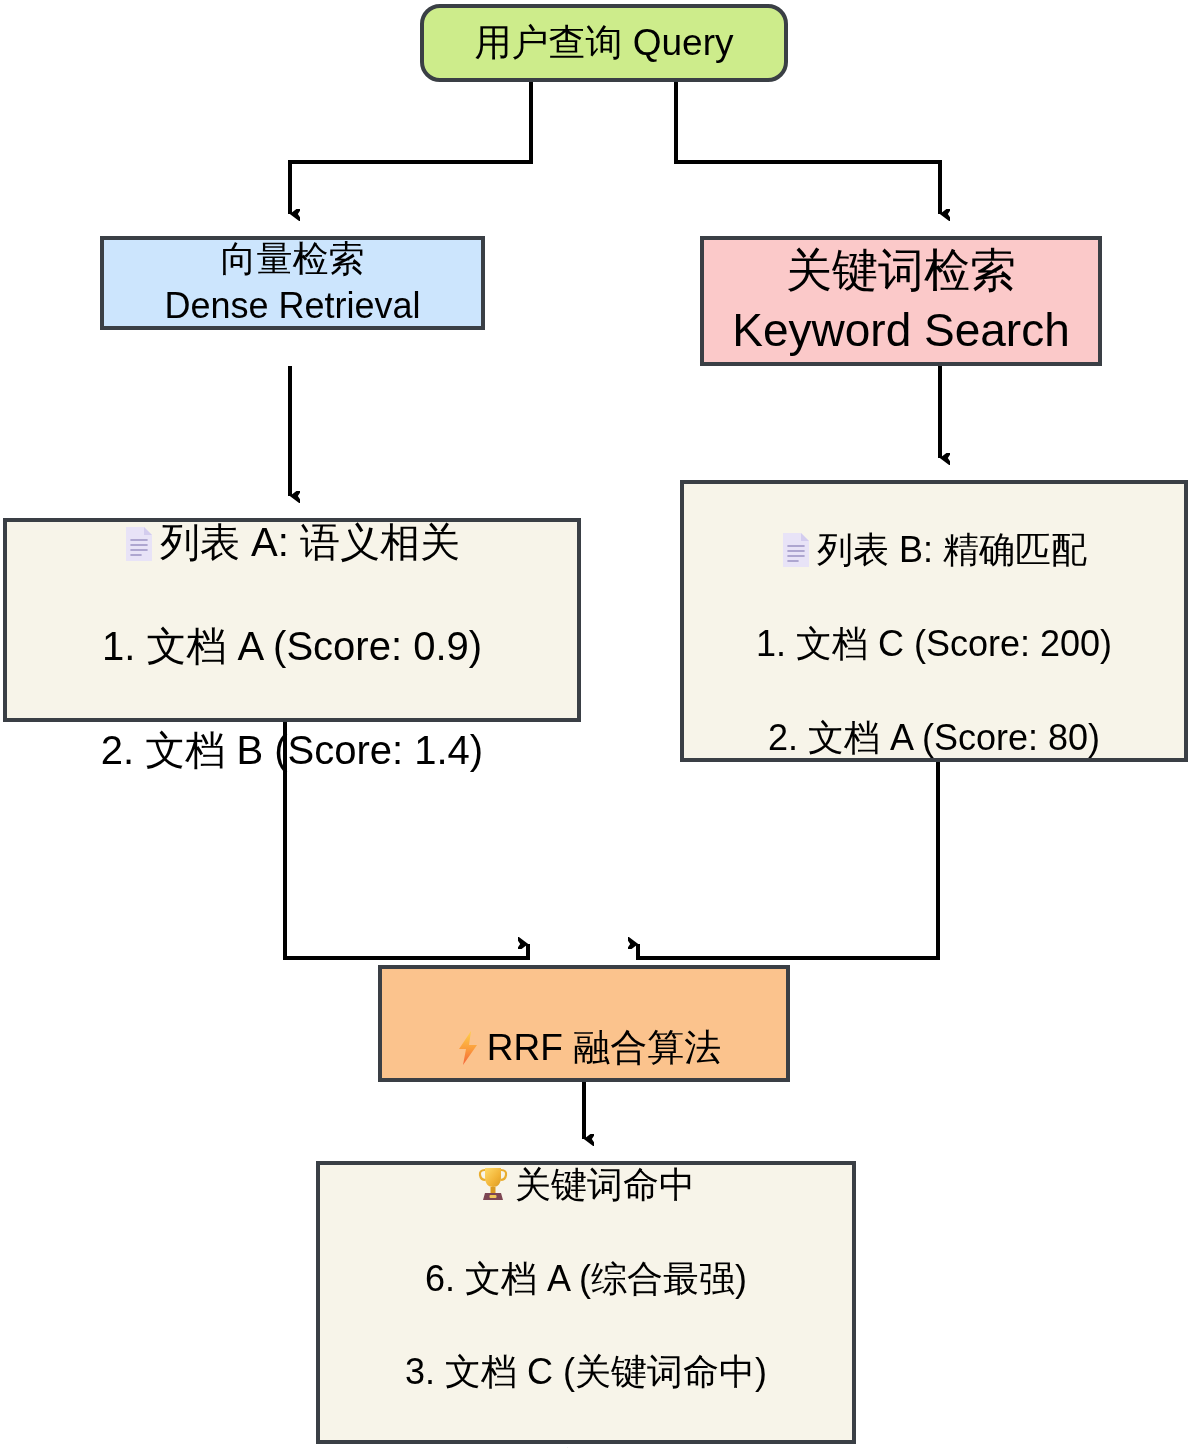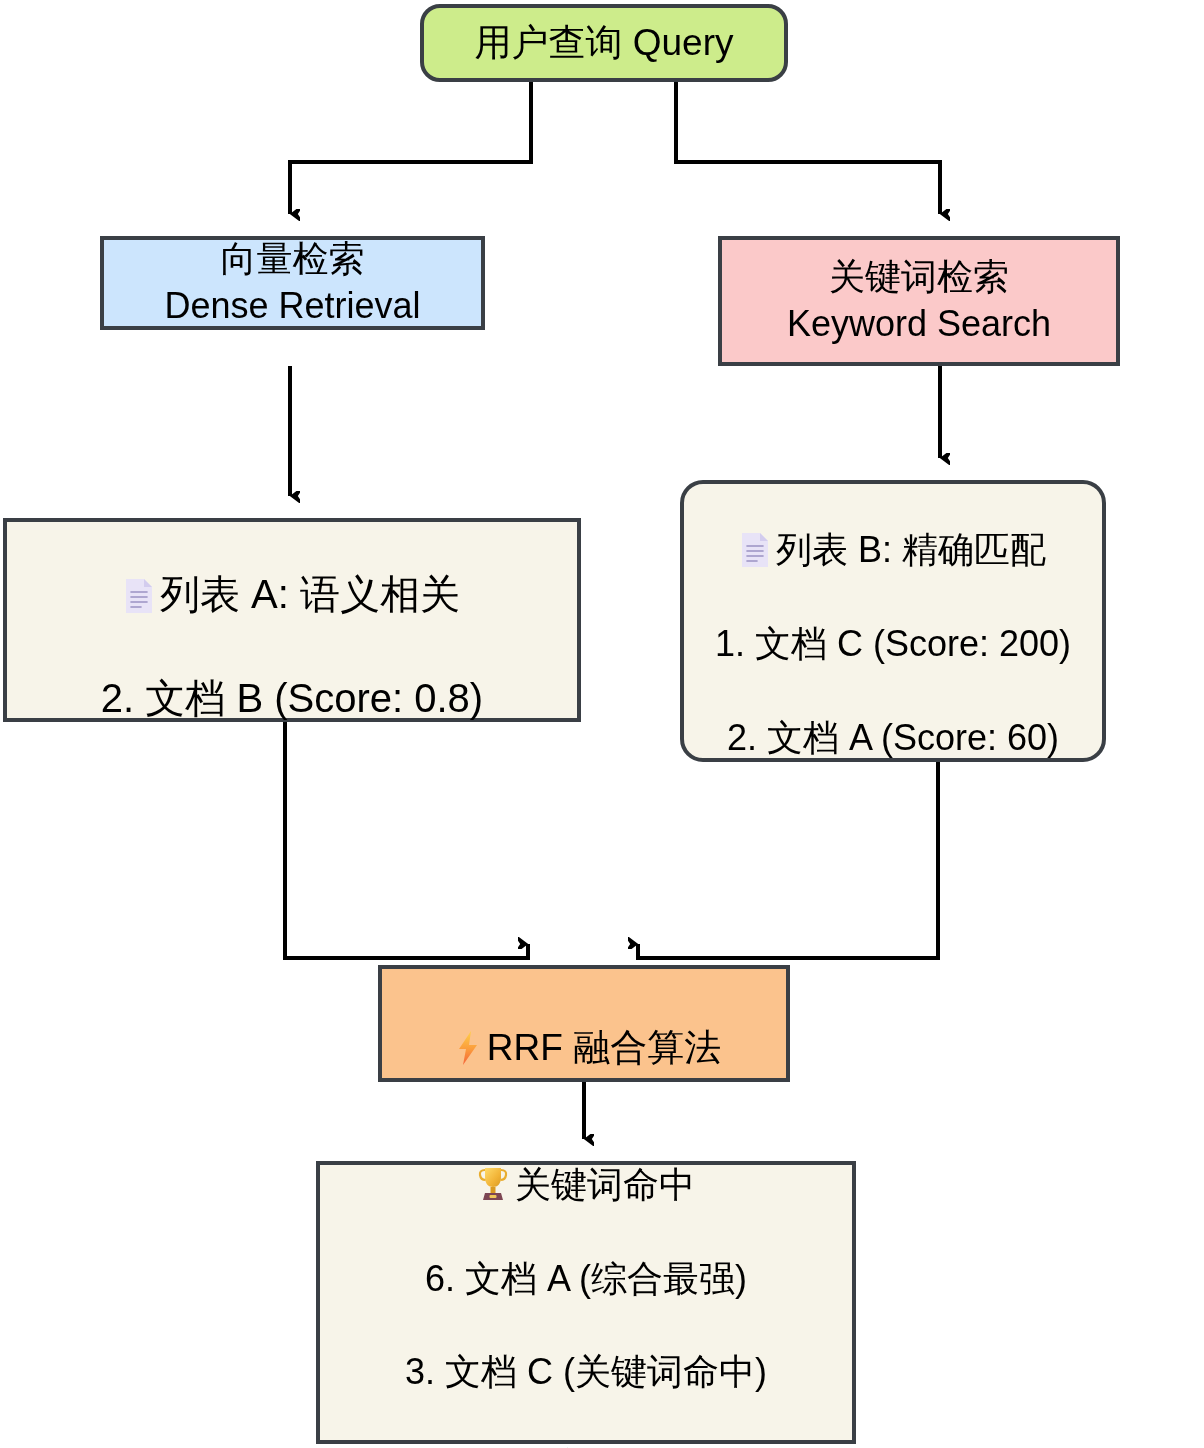--- a/index.html
+++ b/index.html
@@ -64,45 +64,44 @@
   #node-dense {
     left: 100px;
     top: 236px;
     width: 385px;
     height: 94px;
     background: #cce5fd;
     font-size: 36px;
   }
 
   #node-keyword {
-    left: 718px;
+    left: 700px;
     top: 236px;
     width: 402px;
     height: 130px;
     background: #fbc9c9;
-    font-size: 36px;
+    font-size: 46px;
   }
 
   #node-list-a {
     left: 3px;
     top: 518px;
     width: 578px;
     height: 204px;
     background: #f7f4e9;
     font-size: 40px;
   }
 
   #node-list-b {
     left: 680px;
     top: 480px;
-    width: 426px;
+    width: 508px;
     height: 282px;
     background: #f7f4e9;
     font-size: 36px;
-    border-radius: 23px;
   }
 
   #node-rrf {
     left: 378px;
     top: 965px;
     width: 412px;
     height: 117px;
     background: #fbc38d;
     font-size: 37px;
     padding-left: 8px;
@@ -181,40 +180,41 @@
           <path d="M2,1 H20 L28,9 V35 H2 Z" fill="#e8e3f7" stroke="none"></path>
           <path d="M20,1 L28,9 H20 Z" fill="#d3ccee" stroke="none"></path>
           <g stroke="#9a92c4" stroke-width="1.6" stroke-linecap="round">
             <line x1="7" y1="14" x2="23" y2="14"></line>
             <line x1="7" y1="19" x2="23" y2="19"></line>
             <line x1="7" y1="24" x2="23" y2="24"></line>
             <line x1="7" y1="29" x2="17" y2="29"></line>
           </g>
         </svg><span>列表 A: 语义相关</span>
       </span>
-      <span class="emoji-line">2. 文档 B (Score: 0.8)</span>
+      <span class="emoji-line">1. 文档 A (Score: 0.9)</span>
+      <span class="emoji-line">2. 文档 B (Score: 1.4)</span>
     </span>
   </div>
 
   <div class="node" id="node-list-b">
     <span class="node-text">
       <span class="emoji-line">
         <svg class="icon-inline" width="30" height="36" viewBox="0 0 30 36" xmlns="http://www.w3.org/2000/svg">
           <path d="M2,1 H20 L28,9 V35 H2 Z" fill="#e8e3f7" stroke="none"></path>
           <path d="M20,1 L28,9 H20 Z" fill="#d3ccee" stroke="none"></path>
           <g stroke="#9a92c4" stroke-width="1.6" stroke-linecap="round">
             <line x1="7" y1="14" x2="23" y2="14"></line>
             <line x1="7" y1="19" x2="23" y2="19"></line>
             <line x1="7" y1="24" x2="23" y2="24"></line>
             <line x1="7" y1="29" x2="17" y2="29"></line>
           </g>
         </svg><span>列表 B: 精确匹配</span>
       </span>
       <span class="emoji-line">1. 文档 C (Score: 200)</span>
-      <span class="emoji-line">2. 文档 A (Score: 60)</span>
+      <span class="emoji-line">2. 文档 A (Score: 80)</span>
     </span>
   </div>
 
   <div class="node" id="node-rrf">
     <span class="node-text">
       <span class="emoji-line">
         <svg class="icon-inline" width="26" height="36" viewBox="0 0 26 36" xmlns="http://www.w3.org/2000/svg">
           <defs>
             <linearGradient id="boltgrad" x1="0" y1="0" x2="0" y2="1">
               <stop offset="0%" stop-color="#ffd04a"></stop>

